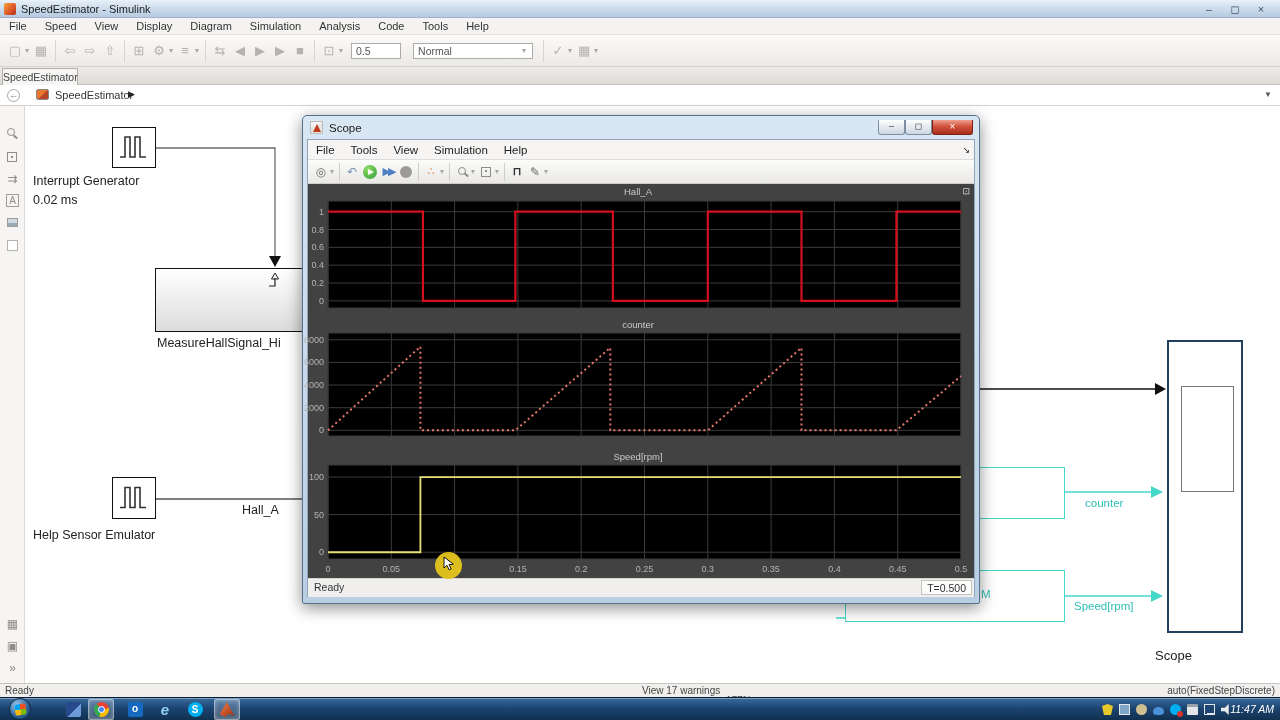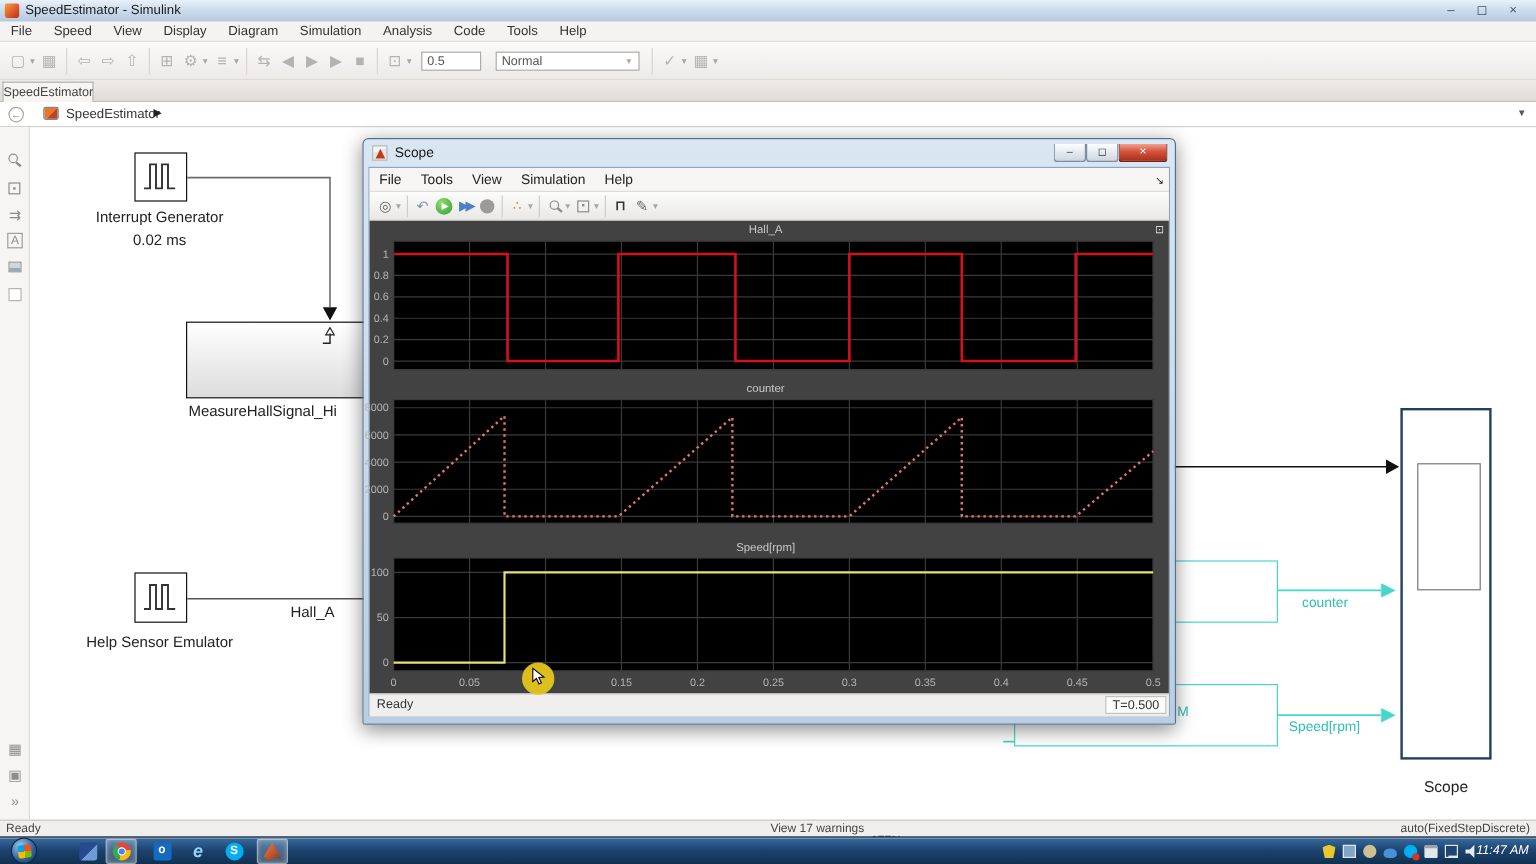--- a/index.html
+++ b/index.html
@@ -54,21 +54,21 @@
   .fitbox { position:absolute; left:7px; width:10px; height:10px; border:1.5px solid #8f8d8a; }
   .fitbox:after { content:""; position:absolute; left:2.5px; top:2.5px; width:2px; height:2px; background:#8f8d8a; }
   .imgbox { position:absolute; left:7px; width:11px; height:9px; border:1px solid #9f9d9a; background:linear-gradient(180deg,#cfd8df 60%,#9aa8b4 60%); }
   .emptybox { position:absolute; left:7px; width:11px; height:11px; border:1px solid #b5b3b0; background:#fff; }
 
   #main-statusbar { position:absolute; left:0; bottom:0; right:0; height:14px; background:#f1efed;
     border-top:1px solid #c9c6c2; font-size:10px; color:#444; }
 
   
   .block { position:absolute; background:#fff; border:1.5px solid #111; }
-  .block-label { position:absolute; font-size:12.5px; color:#222; text-align:center; }
+  .block-label { position:absolute; font-size:12.5px; color:#222; text-align:left; }
   .cyanblock { position:absolute; background:#fff; border:1.5px solid #45d7ca; }
   .cyantext { position:absolute; font-size:11.5px; color:#2ebfb4; }
   #scope-block { position:absolute; left:1167px; top:340px; width:76px; height:293px; background:#fff; border:2px solid #22405e; }
   #scope-block-screen { position:absolute; left:12px; top:44px; width:53px; height:106px; border:1px solid #777; background:#fff; }
 
   
   #scope-window { position:absolute; left:302px; top:115px; width:678px; height:489px; z-index:50;
     background:linear-gradient(#d9e7f3,#b9cee3); border:1px solid #54718f; border-radius:5px 5px 2px 2px;
     box-shadow:0 4px 16px rgba(0,0,0,.45); padding:0 4px 4px 4px; }
   #scope-titlebar { height:23px; display:flex; align-items:center; font-size:11.5px; color:#1a1a1a; }

